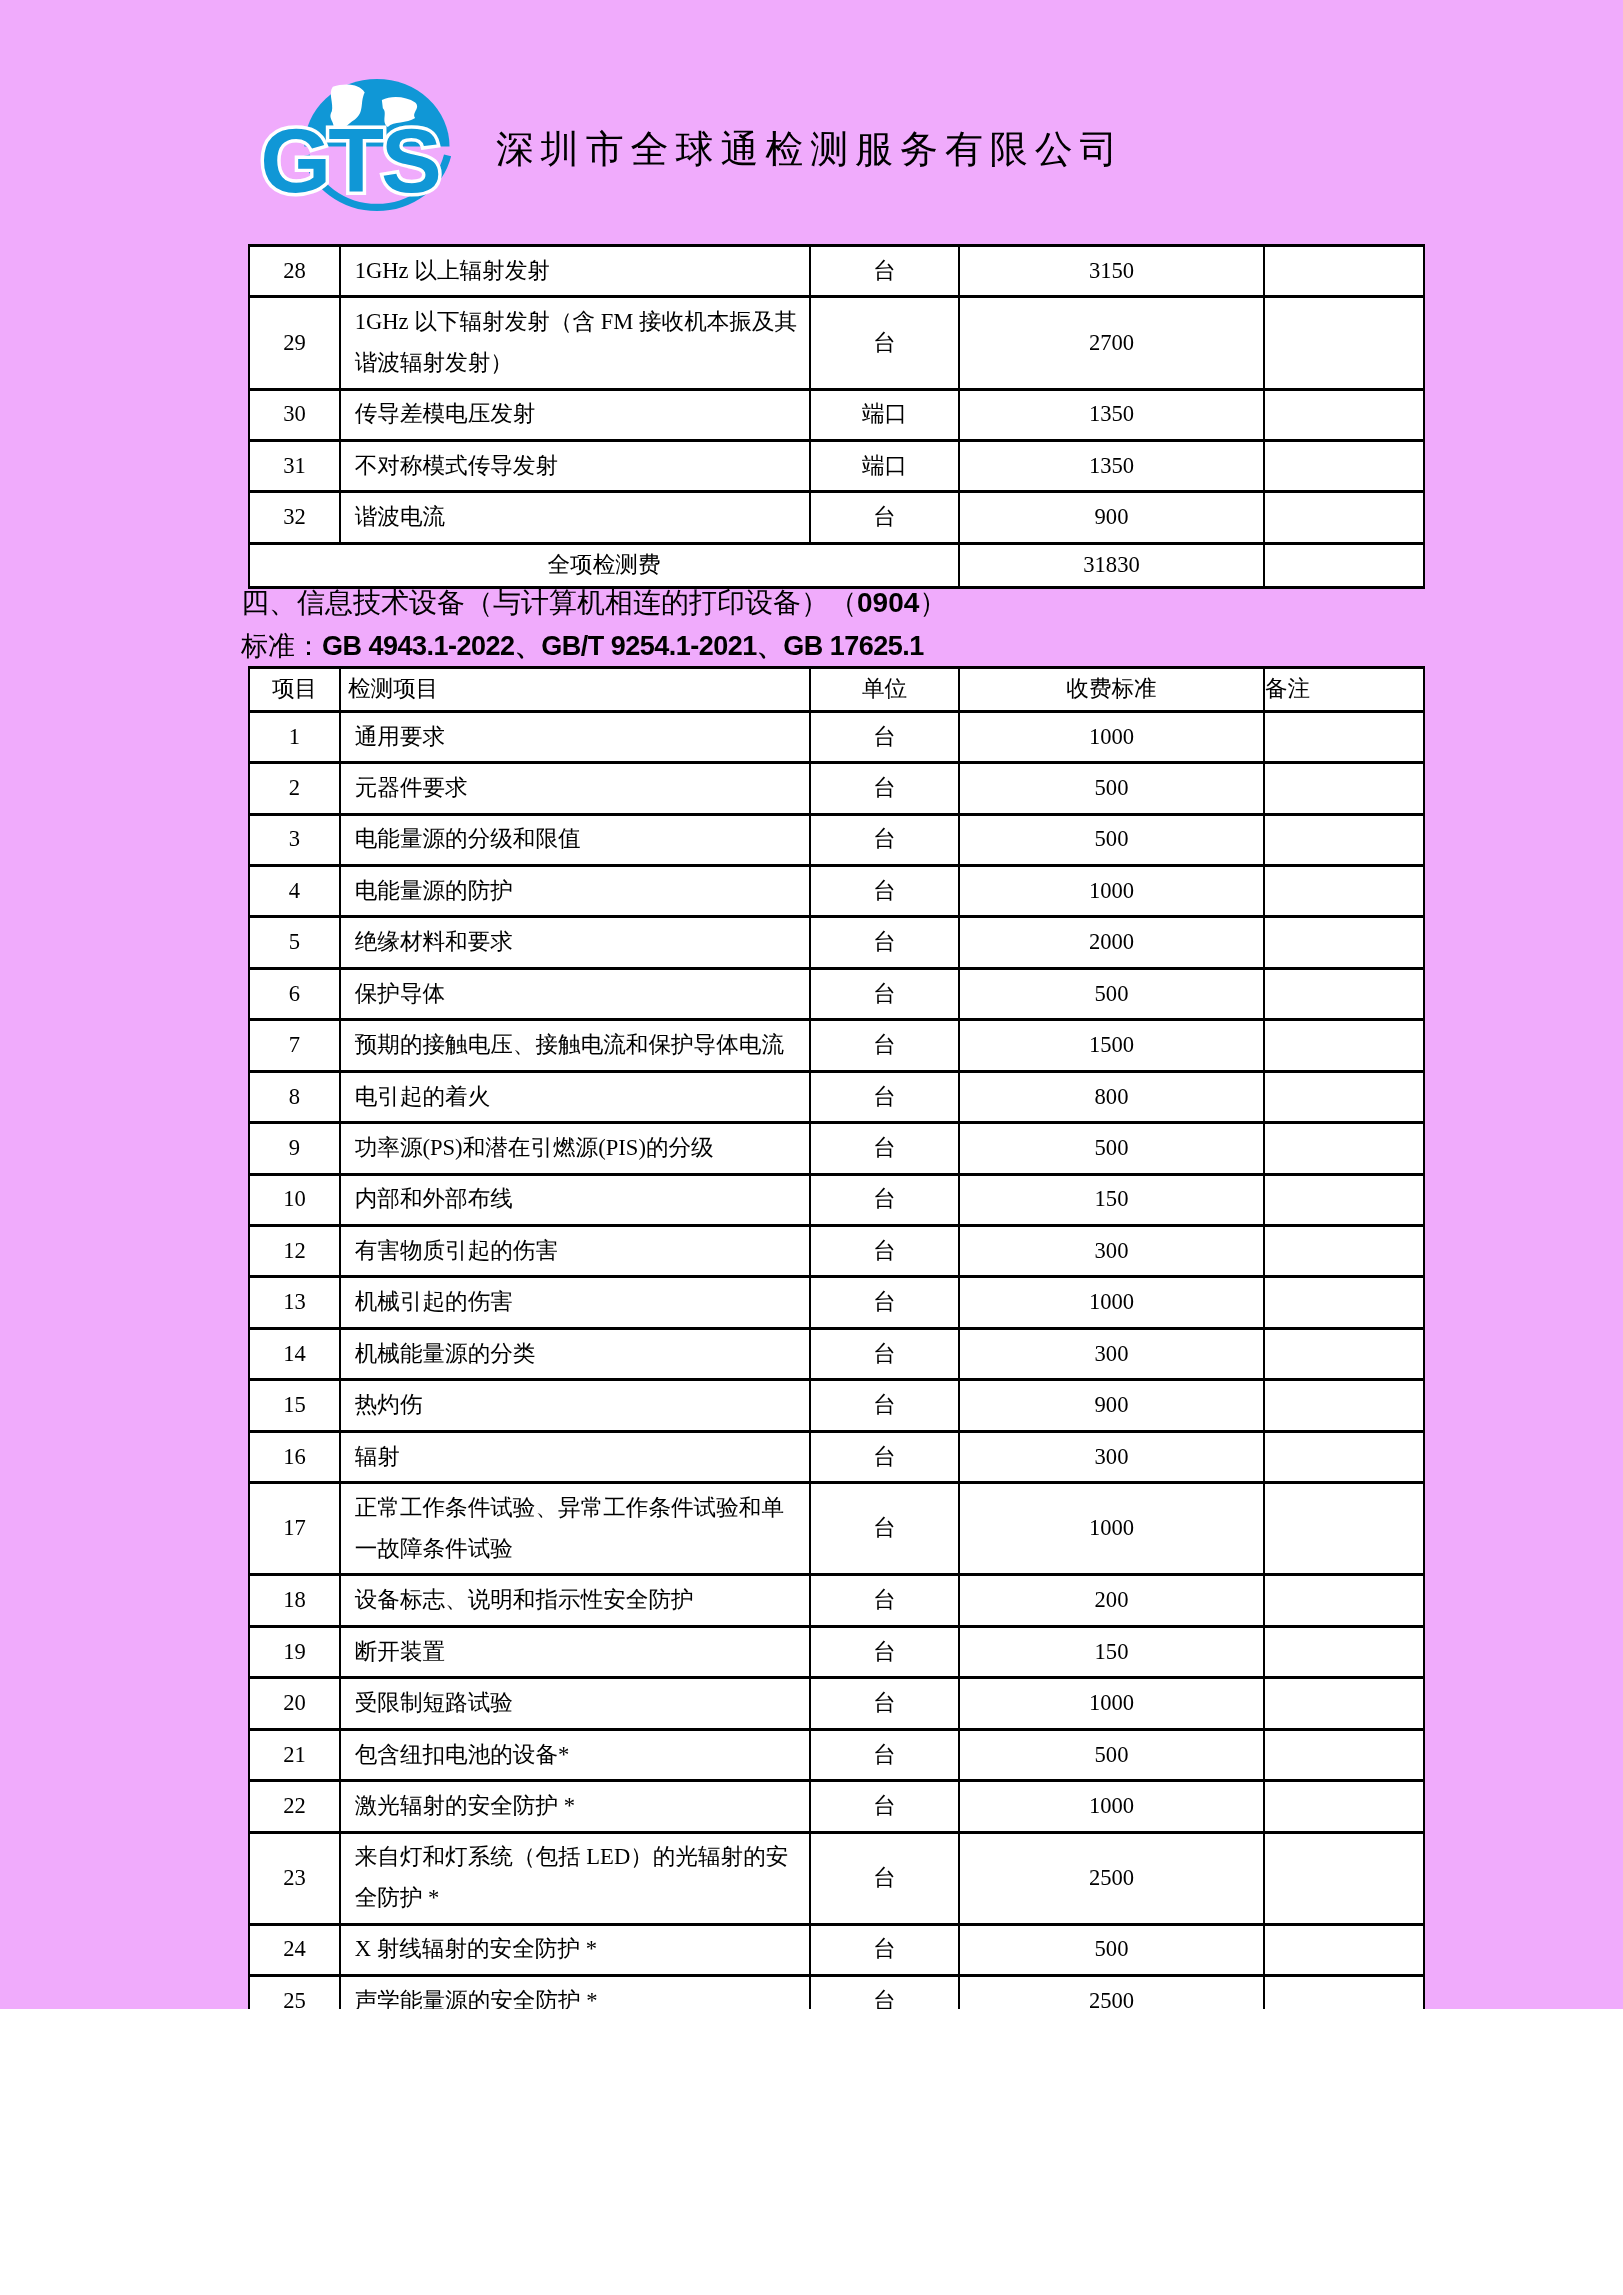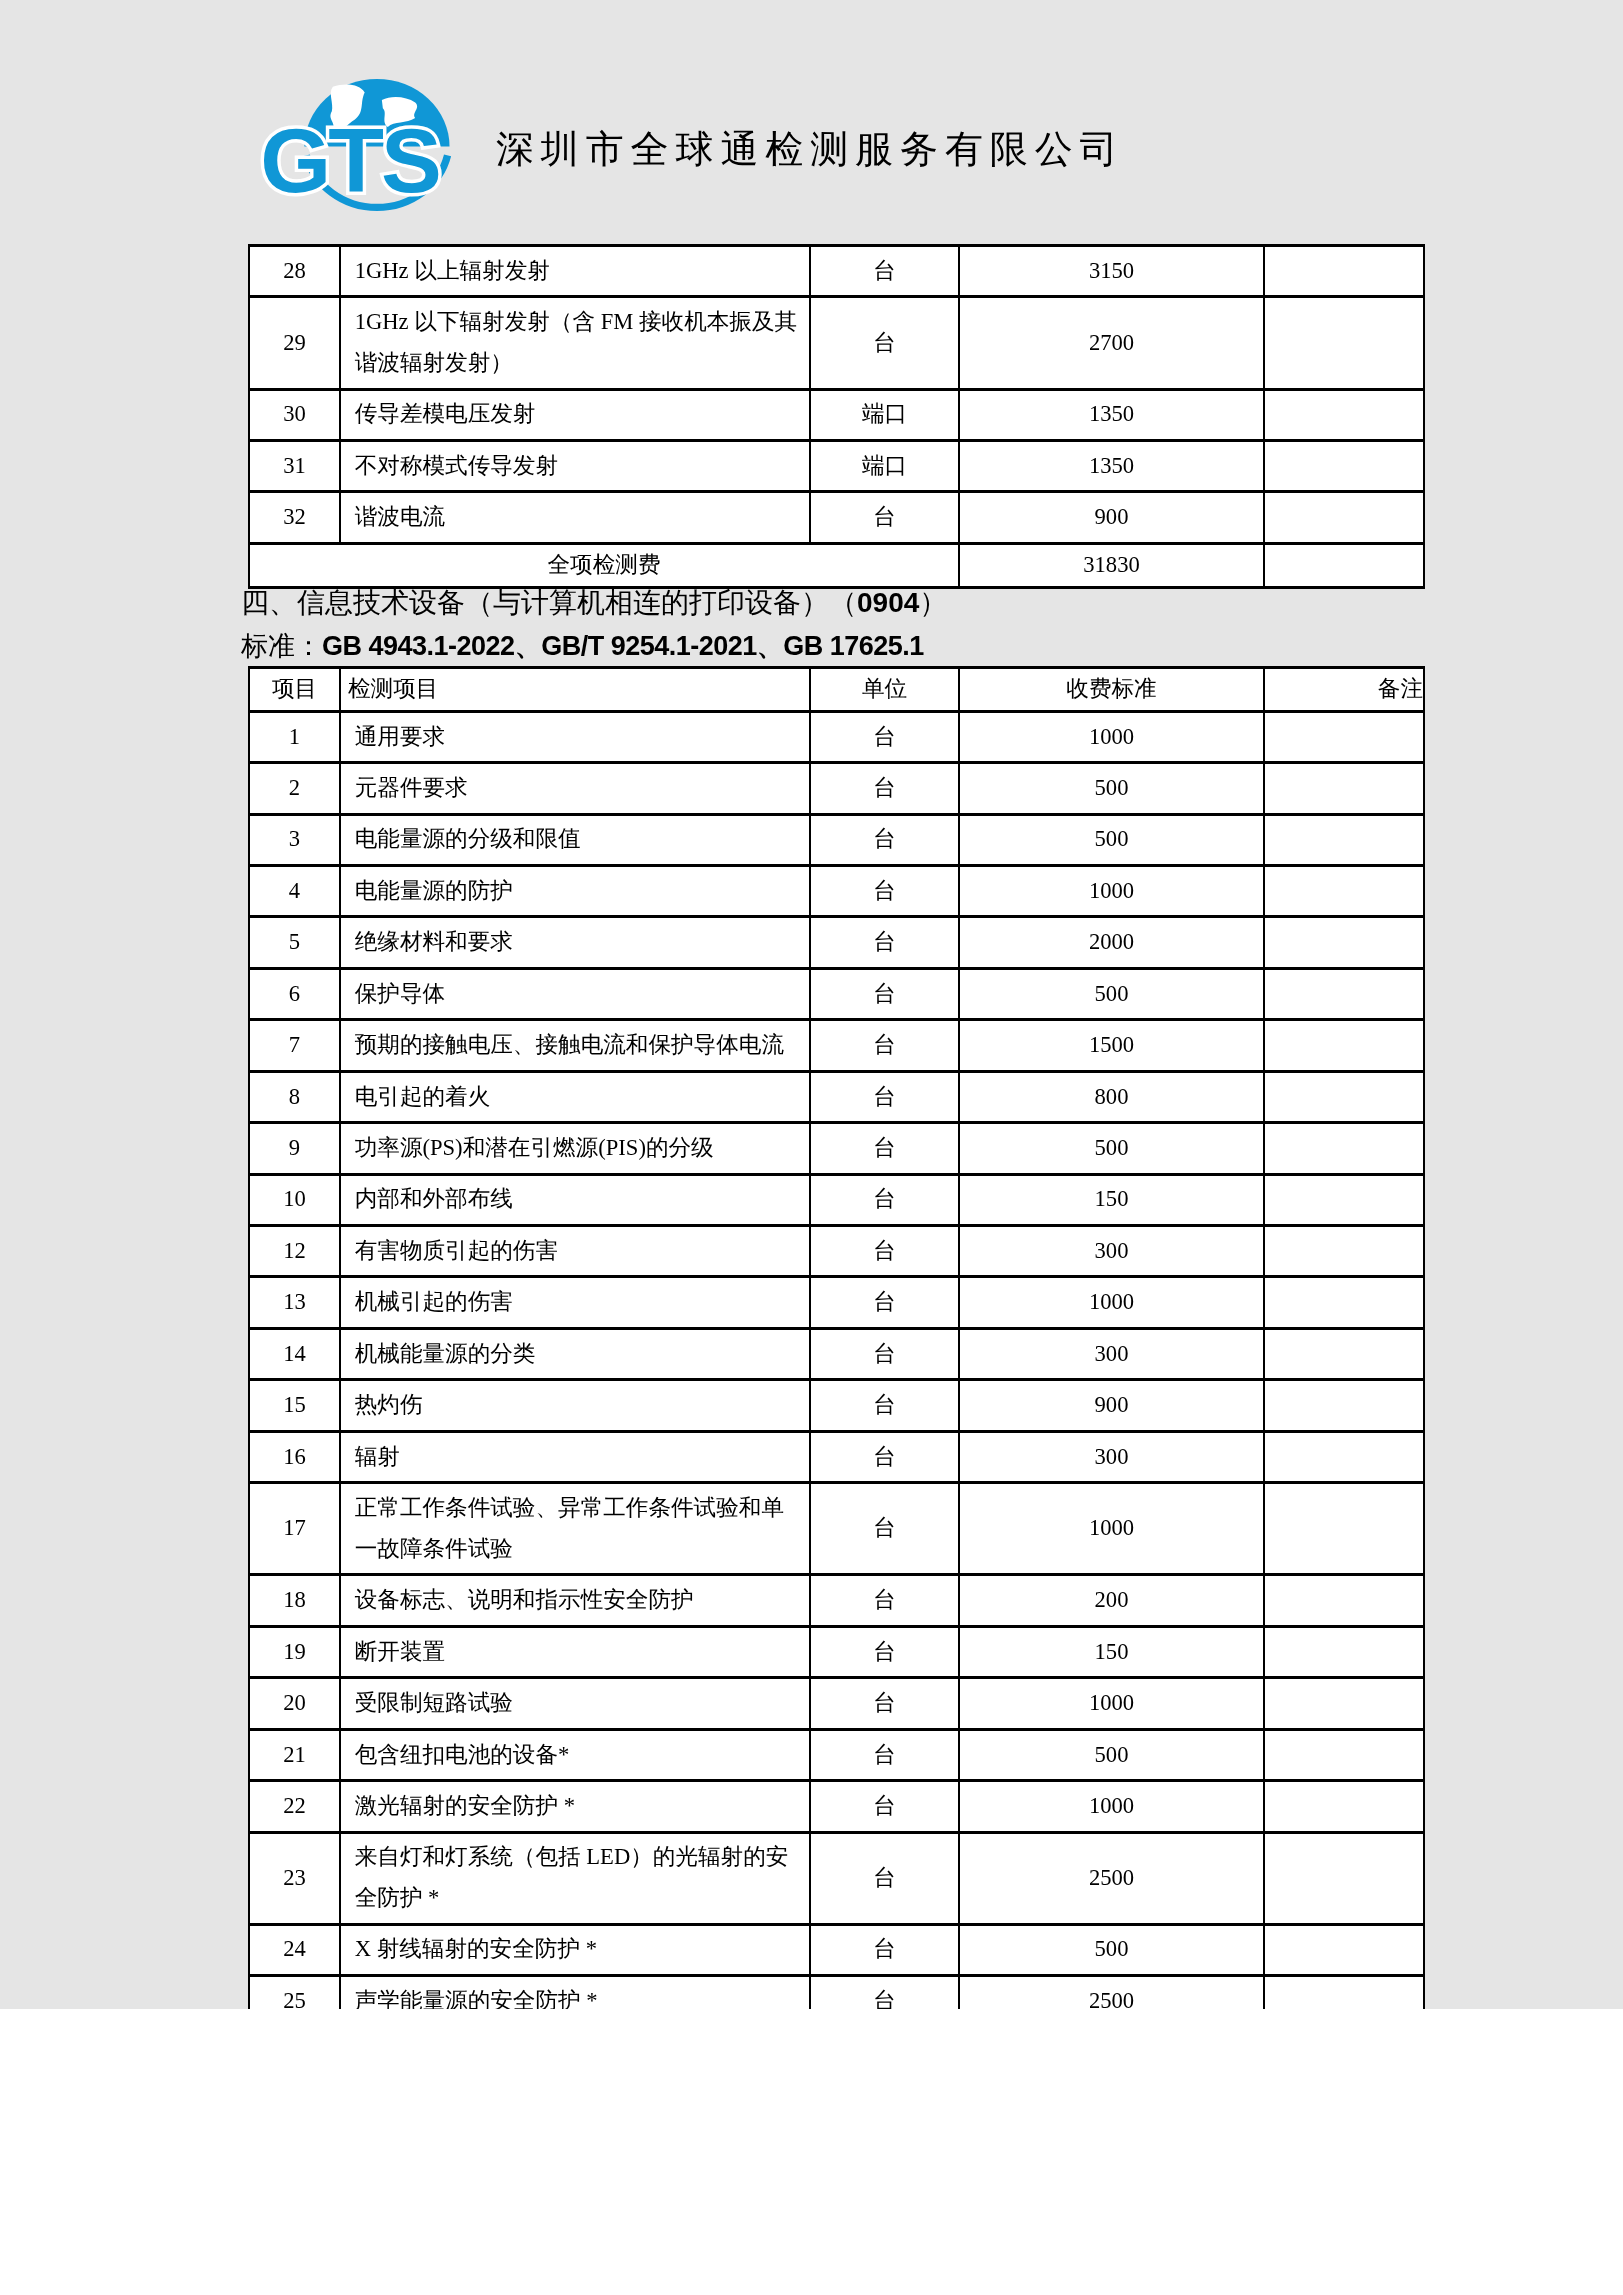--- a/index.html
+++ b/index.html
@@ -2,21 +2,21 @@
 <html style="font-size:7.9px"><head>
 <meta charset="utf-8">
 <style>
   * { margin:0; padding:0; box-sizing:border-box; }
   html,body { background:#ffffff; }
   body {
     width:1623px; height:2295px;
     font-family:"Liberation Serif","DejaVu Serif",serif;
     color:#000;
   }
-  .page { position:relative; width:1623px; height:2009px; background:#e5e5e5; overflow:hidden; }
+  .page { position:relative; width:1623px; height:2009px; background:#f0abfc; overflow:hidden; }
 
   
   .header { position:absolute; top:73px; left:259px; display:flex; align-items:center; }
   .logo { width:231px; height:153px; flex:0 0 auto; }
   .company { font-size:38px; letter-spacing:6.9px; white-space:nowrap; margin-left:5.9px; }
 
   
   table.fee-table {
     position:absolute; left:248px; width:1176px;
     border-collapse:collapse; table-layout:fixed;
@@ -36,21 +36,21 @@
     font-weight:normal;
     font-size:22.6px; line-height:1.8;
     vertical-align:middle;
   }
   .fee-table tr { height:43px; }
   .fee-table tr.hdr { height:39px; }
   .td-no   { text-align:center; font-size:23.6px; }
   .td-item { text-align:left; padding:3.9px 8.8px 3.9px 13.7px; }
   .td-unit { text-align:center; }
   .td-fee  { text-align:center; font-size:24.5px; }
-  .td-note { text-align:right; }
+  .td-note { text-align:left; }
   .th-item { text-align:left; padding-left:7px; }
   .total-row { height:53px;margin-left:40px; }
   .total-row .td-total-label { text-align:center; }
 
   
   .section-title { position:absolute; left:241px; top:584px; font-size:28px; white-space:nowrap; }
   .section-title .code,
   .standard .std-val,
   .footer .num {
     font-family:"Liberation Sans","DejaVu Sans",sans-serif;

